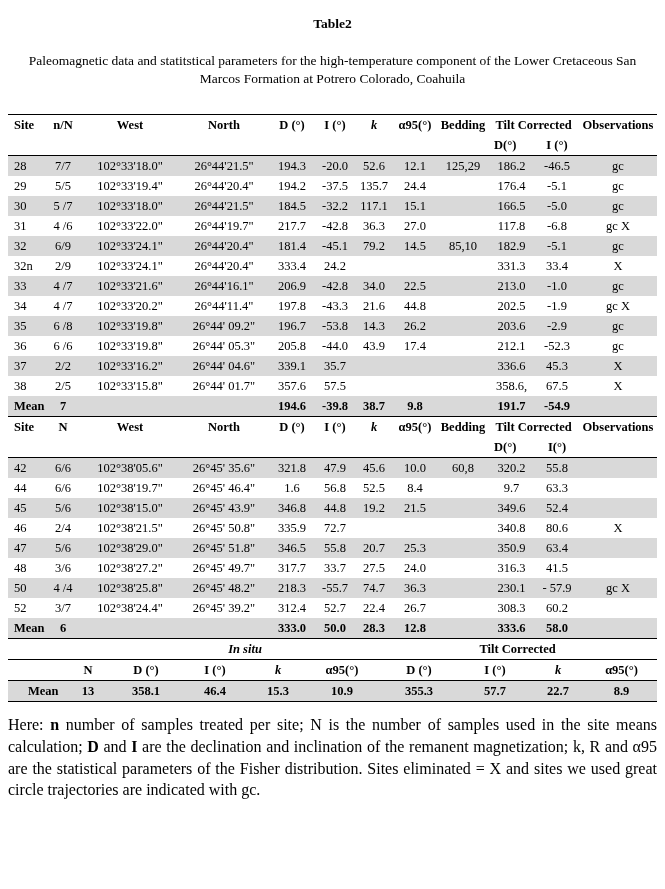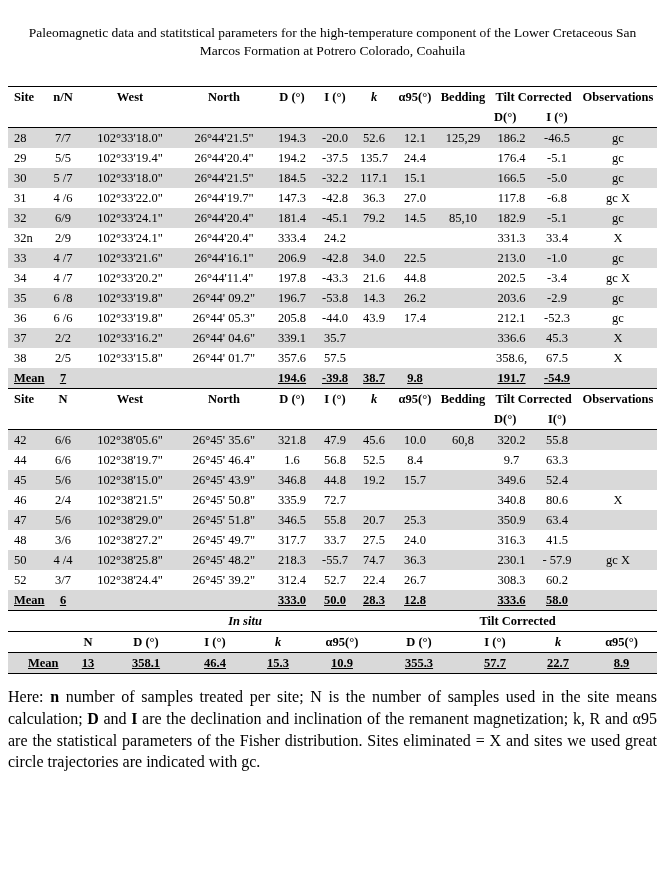--- a/index.html
+++ b/index.html
@@ -56,21 +56,20 @@
   }
   table.flank th:first-child, table.flank td:first-child {
     text-align: left;
     padding-left: 6px;
   }
   table.datatable tbody tr:nth-child(odd) {
     background: #d9d9d9;
   }
   tr.mean-row td {
     font-weight: bold;
-    text-decoration: underline;
   }
   .ital { font-style: italic; }
   table.combined thead tr:first-child {
     border-bottom: 1px solid #000;
   }
   table.combined tbody {
     border-bottom: 1px solid #000;
   }
   table.combined th:first-child, table.combined td:first-child {
     text-align: left;
@@ -81,20 +80,21 @@
     line-height: 1.35;
     text-align: justify;
     margin-top: 12px;
   }
 </style>
 </head>
 <body>
 
 <div class="page">
 
+  <div class="table-label">Table2</div>
 
   <div class="caption">Paleomagnetic data and statitstical parameters for the high-temperature component  of the Lower Cretaceous San Marcos Formation at Potrero Colorado, Coahuila</div>
 
 
   <table class="datatable flank">
     <colgroup>
       <col style="width:36px">
         <col style="width:38px">
         <col style="width:96px">
         <col style="width:92px">
@@ -167,21 +167,21 @@
           <td></td>
           <td>166.5</td>
           <td>-5.0</td>
           <td>gc</td>
         </tr>
         <tr>
           <td>31</td>
           <td>4 /6</td>
           <td>102°33'22.0"</td>
           <td>26°44'19.7"</td>
-          <td>147.3</td>
+          <td>217.7</td>
           <td>-42.8</td>
           <td>36.3</td>
           <td>27.0</td>
           <td></td>
           <td>117.8</td>
           <td>-6.8</td>
           <td>gc X</td>
         </tr>
         <tr>
           <td>32</td>
@@ -229,21 +229,21 @@
           <td>34</td>
           <td>4 /7</td>
           <td>102°33'20.2"</td>
           <td>26°44'11.4"</td>
           <td>197.8</td>
           <td>-43.3</td>
           <td>21.6</td>
           <td>44.8</td>
           <td></td>
           <td>202.5</td>
-          <td>-3.4</td>
+          <td>-1.9</td>
           <td>gc X</td>
         </tr>
         <tr>
           <td>35</td>
           <td>6 /8</td>
           <td>102°33'19.8"</td>
           <td>26°44' 09.2"</td>
           <td>196.7</td>
           <td>-53.8</td>
           <td>14.3</td>
@@ -377,21 +377,21 @@
           <td></td>
         </tr>
         <tr>
           <td>45</td>
           <td>5/6</td>
           <td>102°38'15.0"</td>
           <td>26°45' 43.9"</td>
           <td>346.8</td>
           <td>44.8</td>
           <td>19.2</td>
-          <td>15.7</td>
+          <td>21.5</td>
           <td></td>
           <td>349.6</td>
           <td>52.4</td>
           <td></td>
         </tr>
         <tr>
           <td>46</td>
           <td>2/4</td>
           <td>102°38'21.5"</td>
           <td>26°45' 50.8"</td>

